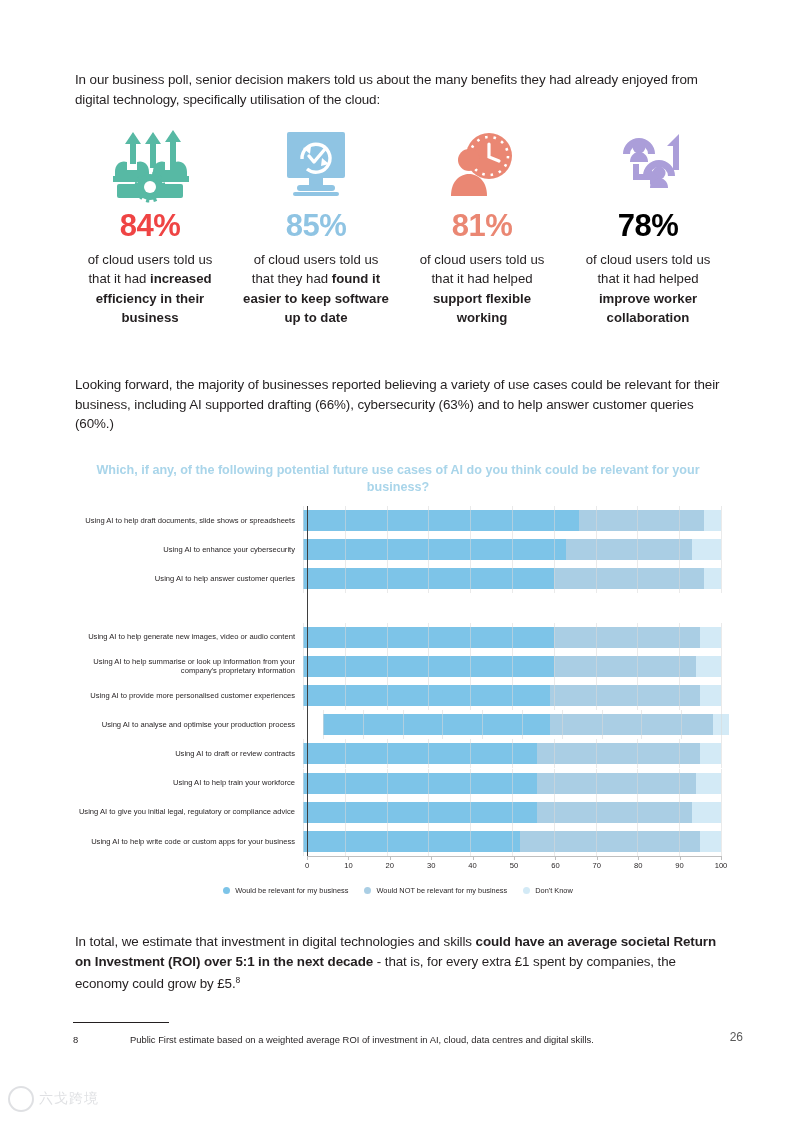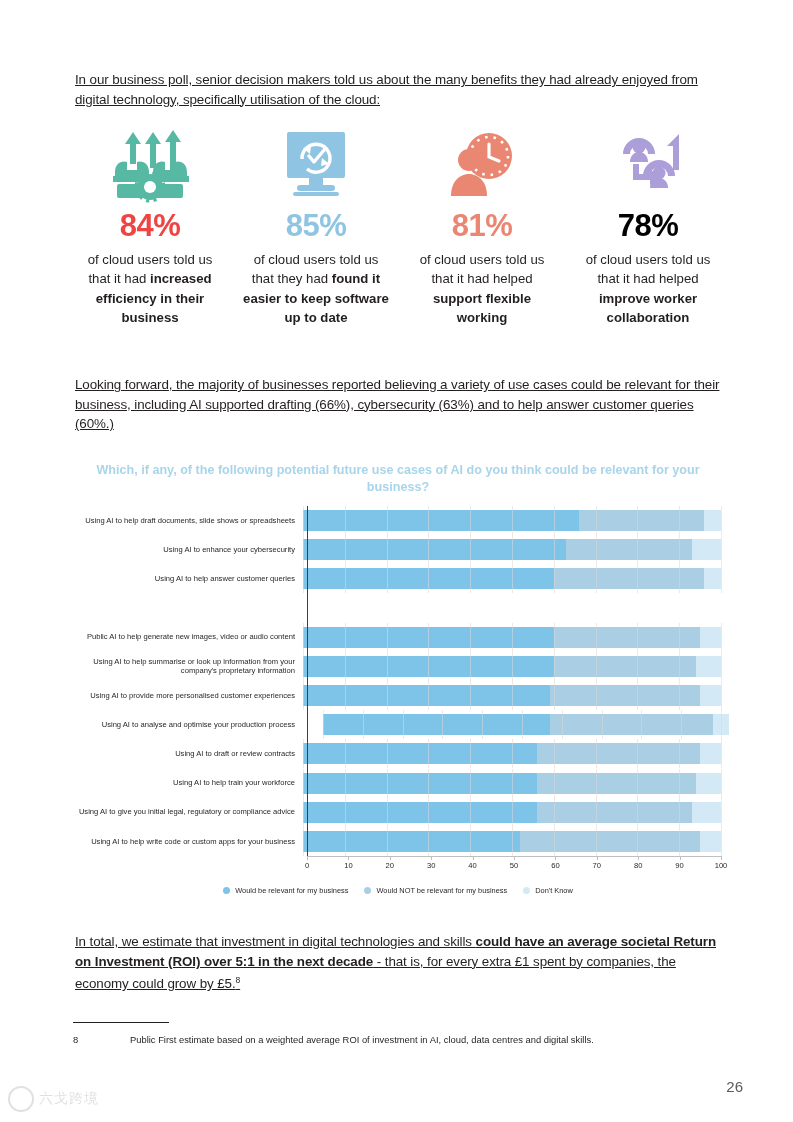--- a/index.html
+++ b/index.html
@@ -22,21 +22,20 @@
 
   
   .para {
     position: absolute;
     left: 75px;
     width: 646px;
     font-size: 13.4px;
     line-height: 19.5px;
     color: #231f20;
     letter-spacing: -0.1px;
-    text-decoration: underline;
   }
   .para b { font-weight: 700; }
   .para-intro { top: 70px; }
   .para-forward { top: 375px; }
   .para-total { top: 932px; }
   sup { font-size: 8.5px; vertical-align: super; }
 
   
   .stats {
     position: absolute;
@@ -215,22 +214,22 @@
     width: 650px;
     font-size: 9.4px;
     line-height: 13px;
     color: #231f20;
     display: flex;
   }
   .footnote-num { width: 57px; flex: none; }
   .page-num {
     position: absolute;
     right: 50px;
-    top: 1078px;
-    font-size: 15px;
+    top: 1030px;
+    font-size: 12px;
     color: #5a5a5a;
   }
 
   
   .watermark {
     position: absolute;
     left: 8px;
     bottom: 10px;
     display: flex;
     align-items: center;
@@ -405,21 +404,21 @@
               <div class="axisline" style="left: 40%; opacity: 0.55;"></div>
               <div class="axisline" style="left: 50%; opacity: 0.55;"></div>
               <div class="axisline" style="left: 60%; opacity: 0.55;"></div>
               <div class="axisline" style="left: 70%; opacity: 0.55;"></div>
               <div class="axisline" style="left: 80%; opacity: 0.55;"></div>
               <div class="axisline" style="left: 90%; opacity: 0.55;"></div>
               <div class="axisline" style="left: 100%; opacity: 0.55;"></div>
             </div>
           </div>
           <div class="row" style="top: 116.667px; height: 29.1667px;">
-            <div class="row-label">Public AI to help generate new images, video or audio content</div>
+            <div class="row-label">Using AI to help generate new images, video or audio content</div>
             <div class="row-bars">
               <div class="seg" style="left: 0%; width: 60%; background: rgb(125, 196, 232); height: 21px; top: 4.08333px; bottom: auto;"></div>
               <div class="seg" style="left: 60%; width: 35%; background: rgb(170, 206, 228); height: 21px; top: 4.08333px; bottom: auto;"></div>
               <div class="seg" style="left: 95%; width: 5%; background: rgb(211, 234, 246); height: 21px; top: 4.08333px; bottom: auto;"></div>
               <div class="axisline" style="left: 0%; opacity: 0.55;"></div>
               <div class="axisline" style="left: 10%; opacity: 0.55;"></div>
               <div class="axisline" style="left: 20%; opacity: 0.55;"></div>
               <div class="axisline" style="left: 30%; opacity: 0.55;"></div>
               <div class="axisline" style="left: 40%; opacity: 0.55;"></div>
               <div class="axisline" style="left: 50%; opacity: 0.55;"></div>

